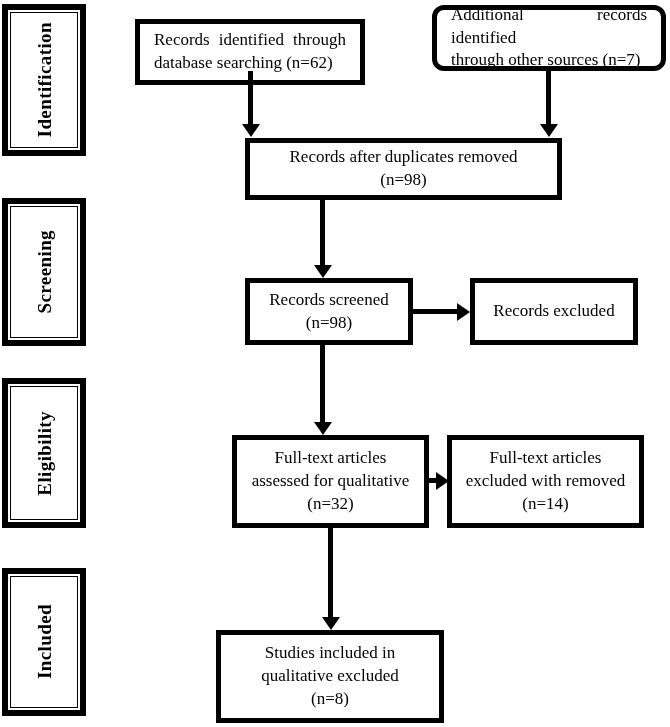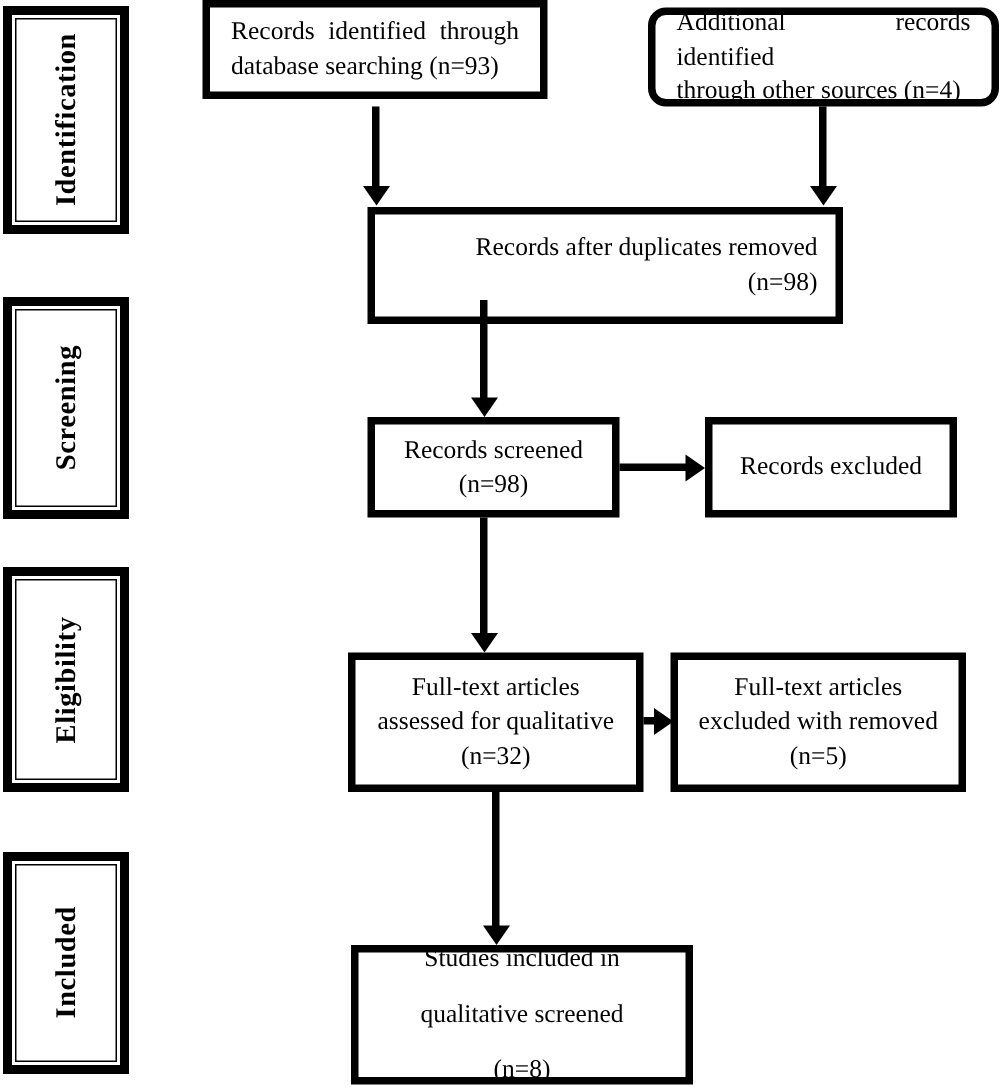--- a/index.html
+++ b/index.html
@@ -108,37 +108,37 @@
       <span class="stage-label">Eligibility</span>
     </div>
   </div>
 
   <div class="stage" style="left:2px;top:568px;width:84px;height:148px;">
     <div class="stage-inner">
       <span class="stage-label">Included</span>
     </div>
   </div>
 
-  <div class="node justify" style="left:135px;top:0;width:230px;height:66px;">
+  <div class="node justify" style="left:135px;top:19px;width:230px;height:66px;">
     <span class="ln j">Records identified through</span>
-    <span class="ln last">database searching (n=93)</span>
+    <span class="ln last">database searching (n=62)</span>
   </div>
 
   <div class="node justify" style="left:432px;top:5px;width:234px;height:66px;border-radius:12px;">
     <span class="ln j">Additional records identified</span>
-    <span class="ln last">through other sources (n=4)</span>
+    <span class="ln last">through other sources (n=7)</span>
   </div>
 
   <div class="vline" style="left:248px;top:71px;height:54px;"></div>
   <div class="arrow-down" style="left:241.5px;top:124px;"></div>
 
   <div class="vline" style="left:546px;top:71px;height:54px;"></div>
   <div class="arrow-down" style="left:539.5px;top:124px;"></div>
 
-  <div class="node" style="left:245px;top:138px;width:317px;height:78px;text-align:right;">
+  <div class="node" style="left:245px;top:138px;width:317px;height:62px;">
     <span class="ln">Records after duplicates removed</span>
     <span class="ln">(n=98)</span>
   </div>
 
   <div class="vline" style="left:320px;top:200px;height:66px;"></div>
   <div class="arrow-down" style="left:313.5px;top:265px;"></div>
 
   <div class="node" style="left:245px;top:278px;width:168px;height:67px;text-align:center;">
     <span class="ln">Records screened</span>
     <span class="ln">(n=98)</span>
@@ -156,28 +156,28 @@
 
   <div class="node" style="left:232px;top:435px;width:197px;height:93px;">
     <span class="ln">Full-text articles</span>
     <span class="ln">assessed for qualitative</span>
     <span class="ln">(n=32)</span>
   </div>
 
   <div class="node" style="left:447px;top:435px;width:197px;height:93px;">
     <span class="ln">Full-text articles</span>
     <span class="ln">excluded with removed</span>
-    <span class="ln">(n=5)</span>
+    <span class="ln">(n=14)</span>
   </div>
 
   <div class="hline" style="left:429px;top:478px;width:11px;"></div>
   <div class="arrow-right" style="left:436px;top:471.5px;"></div>
 
   <div class="vline" style="left:328px;top:528px;height:90px;"></div>
   <div class="arrow-down" style="left:321.5px;top:617px;"></div>
 
-  <div class="node" style="left:234px;top:630px;width:228px;height:93px;gap:14px;">
+  <div class="node" style="left:216px;top:630px;width:228px;height:93px;">
     <span class="ln">Studies included in</span>
-    <span class="ln">qualitative screened</span>
+    <span class="ln">qualitative excluded</span>
     <span class="ln">(n=8)</span>
   </div>
 
 </div>
 
 </body></html>

